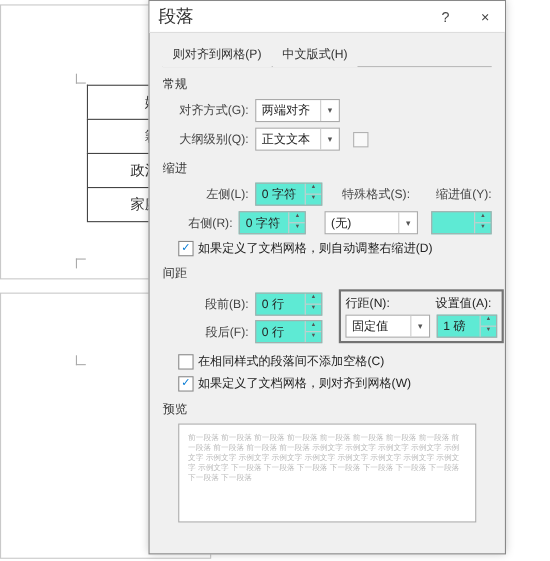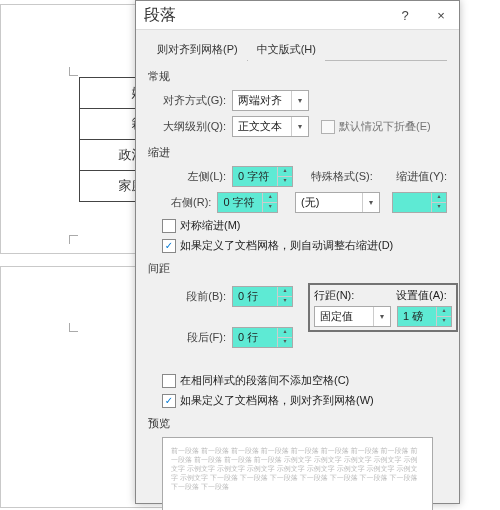--- a/index.html
+++ b/index.html
@@ -89,21 +89,20 @@
           </span>
         </div>
         <div class="line">
           <span class="lbl">大纲级别(Q):</span>
           <span class="sel">
             <span class="val">正文文本</span>
             <span class="arr">▾</span>
           </span>
           <span class="chk" style="margin-left:6px;opacity:.6">
             <span class="box"></span>
-            <span>默认情况下折叠(E)</span>
           </span>
         </div>
 
         <div class="grp-title">缩进</div>
         <div class="line">
           <span class="lbl">左侧(L):</span>
           <span class="spin">
             <span class="val">0 字符</span>
             <span class="arrs">
                 <div>▴</div>
@@ -129,26 +128,20 @@
             <span class="val" style="min-width:56px">(无)</span>
             <span class="arr">▾</span>
           </span>
           <span style="flex:1"></span>
           <span class="spin">
             <span class="val" style="min-width:28px"></span>
             <span class="arrs">
                 <div>▴</div>
                 <div>▾</div>
               </span>
-          </span>
-        </div>
-        <div class="line">
-          <span class="chk">
-            <span class="box"></span>
-            <span>对称缩进(M)</span>
           </span>
         </div>
         <div class="line">
           <span class="chk">
             <span class="box">✓</span>
             <span>如果定义了文档网格，则自动调整右缩进(D)</span>
           </span>
         </div>
 
         <div class="grp-title">间距</div>
@@ -158,21 +151,21 @@
             <div style="display:flex;align-items:center;margin:4px 0;gap:6px">
               <span class="lbl">段前(B):</span>
               <span class="spin">
                 <span class="val">0 行</span>
                 <span class="arrs">
                     <div>▴</div>
                     <div>▾</div>
                   </span>
               </span>
             </div>
-            <div style="display:flex;align-items:center;margin:20px 0;gap:6px">
+            <div style="display:flex;align-items:center;margin:4px 0;gap:6px">
               <span class="lbl">段后(F):</span>
               <span class="spin">
                 <span class="val">0 行</span>
                 <span class="arrs">
                     <div>▴</div>
                     <div>▾</div>
                   </span>
               </span>
             </div>
           </div>

